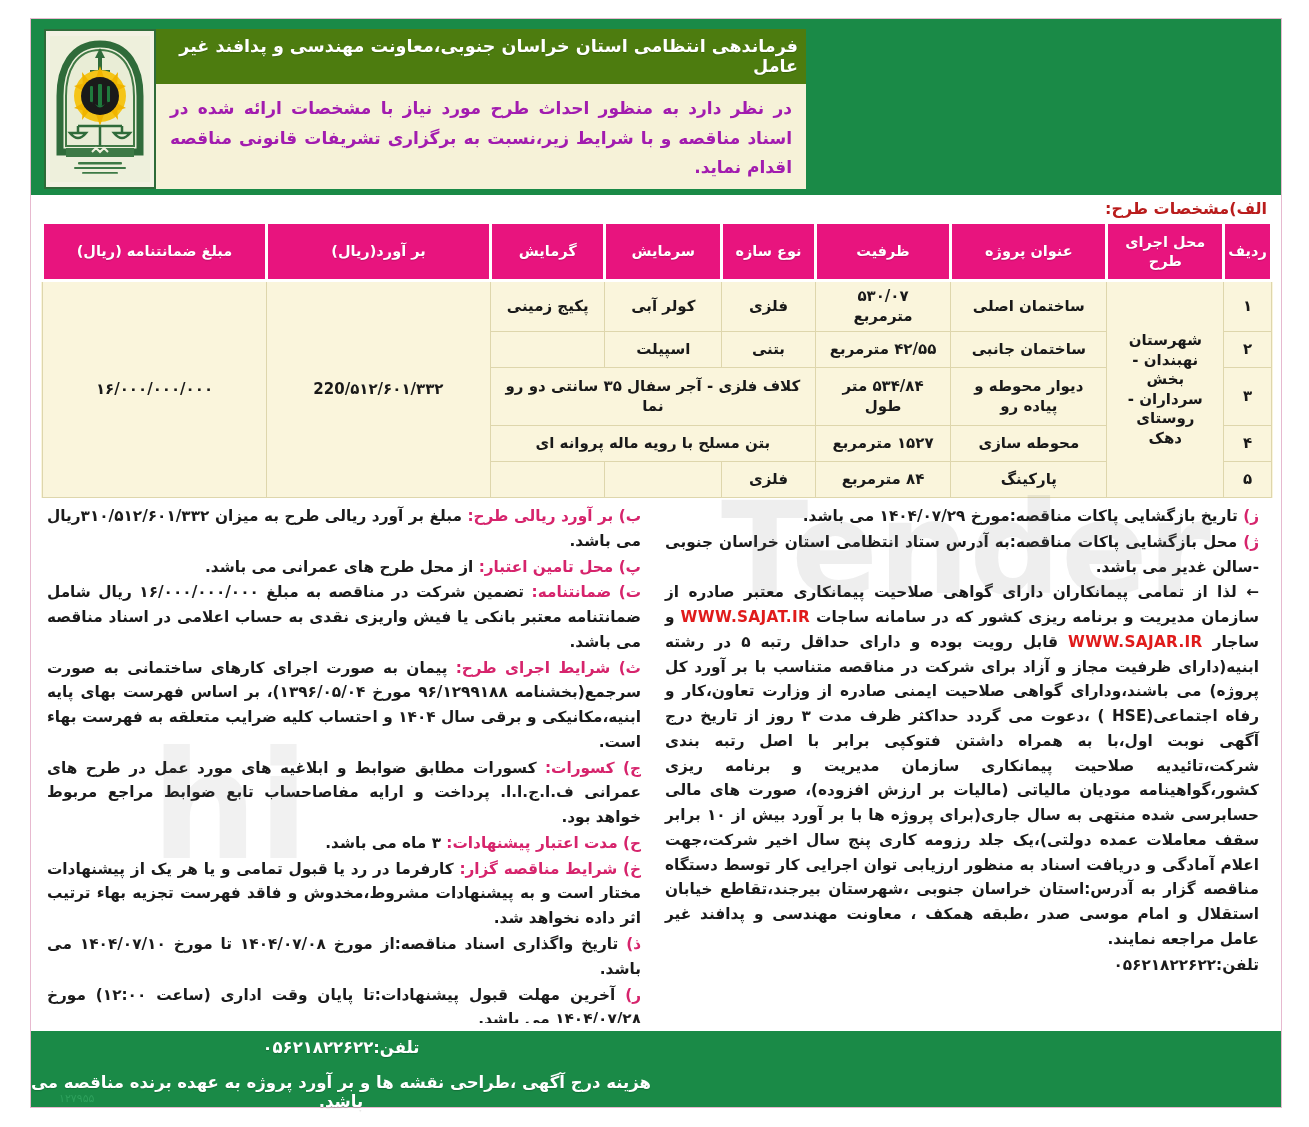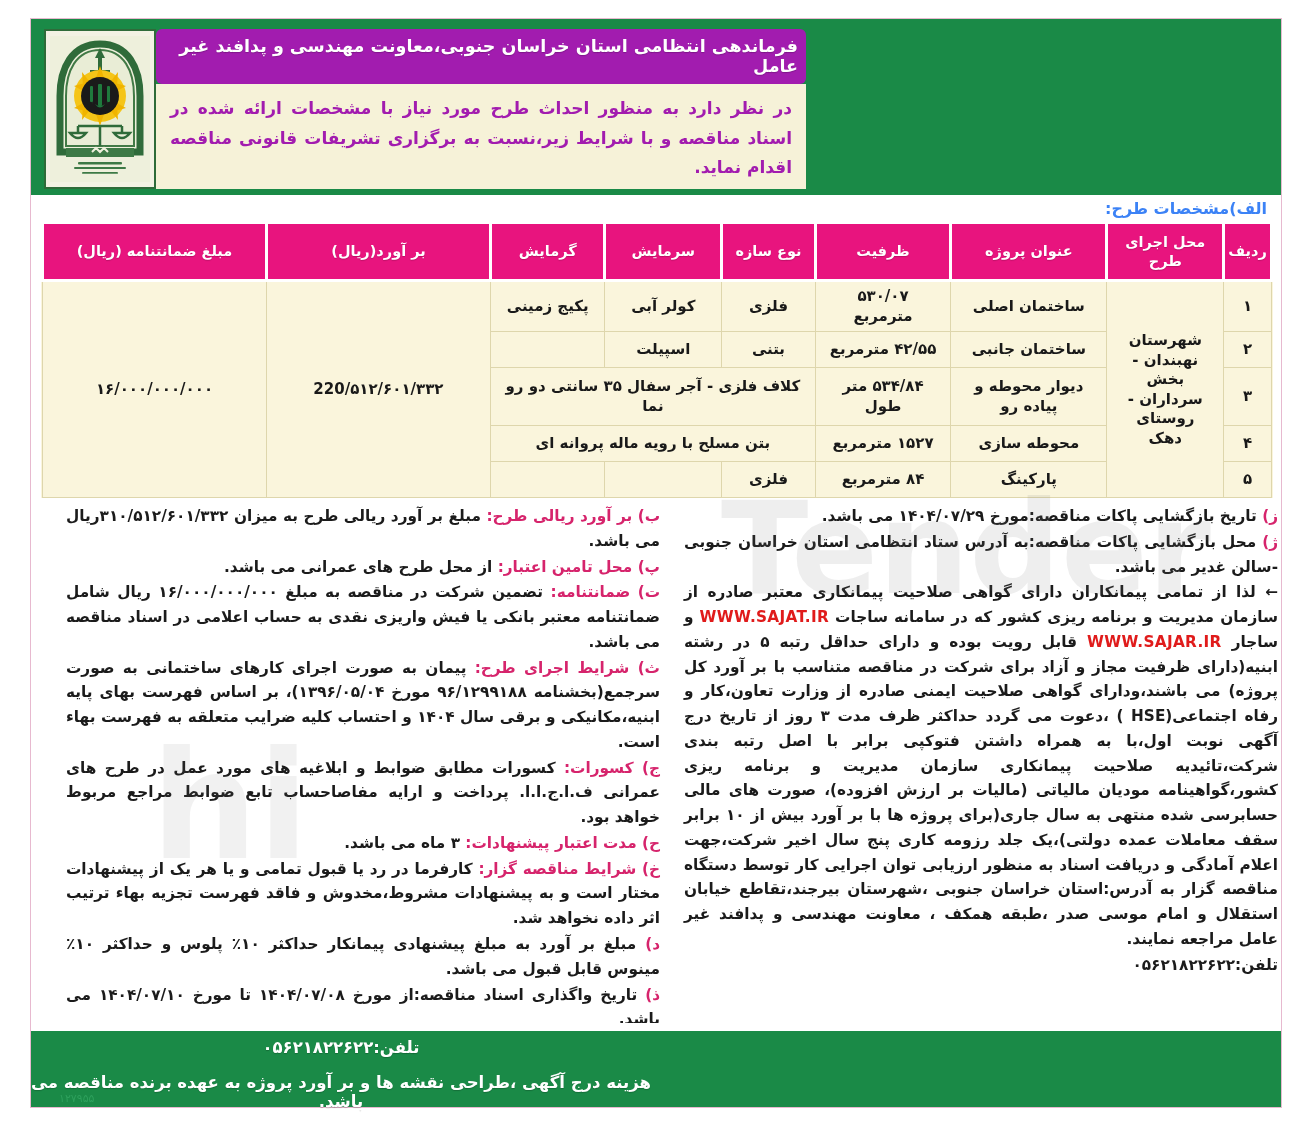--- a/index.html
+++ b/index.html
@@ -79,53 +79,52 @@
   }
   .logo-svg { width: 104px; height: 150px; display: block; }
 
   .header-right {
     flex: 1;
     display: flex;
     flex-direction: column;
   }
 
   .org-bar {
-    background: #a21caf;
+    background: #4d7c0f;
     color: #ffffff;
     height: 58px;
     display: flex;
     align-items: center;
     justify-content: center;
     font-size: 17.5px;
     font-weight: bold;
     letter-spacing: .2px;
     text-shadow: 0 1px 1px rgba(0,0,0,.2);
     padding: 0 8px;
-    border-radius: 6px;
   }
 
   .intro-box {
     flex: 1;
     background: #f6f2d8;
     color: #a21caf;
     font-size: 17px;
     line-height: 1.75;
     text-align: justify;
     padding: 10px 14px 6px 14px;
     font-weight: bold;
   }
 
   
   .section-a {
     position: absolute;
     right: 14px;
     top: 180px;
     font-size: 16px;
     font-weight: bold;
-    color: #3b82f6;
+    color: #b91c1c;
     direction: rtl;
   }
 
   
   .tbl-wrap {
     position: absolute;
     left: 10px;
     top: 202px;
     width: 1232px;
     direction: rtl;
@@ -166,21 +165,21 @@
   .c-sarma   { width: 112px; }
   .c-garma   { width: 110px; }
   .c-baravord{ width: 215px; }
   .c-zemanat { width: 215px; }
   .row-h1 { height: 36px; }
   .row-h2 { height: 58px; }
 
   
   .cols {
     position: absolute;
-    left: 23px;
+    left: 4px;
     top: 485px;
     width: 1236px;
     height: 545px;
     display: flex;
     flex-direction: row-reverse;
     direction: rtl;
     justify-content: flex-end;
   }
   .col {
     width: 50%;
@@ -466,24 +465,20 @@
         <span class="kw">مدت اعتبار پیشنهادات:</span>
         <span>۳ ماه می باشد.</span>
       </div>
 
       <div class="para">
         <span class="marker">خ)</span>
         <span class="kw">شرایط مناقصه گزار:</span>
         <span>کارفرما در رد یا قبول تمامی و یا هر یک از پیشنهادات مختار است و به پیشنهادات مشروط،مخدوش و فاقد فهرست تجزیه بهاء ترتیب اثر داده نخواهد شد.</span>
       </div>
 
-      <div class="para">
-        <span class="marker">د)</span>
-        <span>مبلغ بر آورد به مبلغ پیشنهادی پیمانکار حداکثر ۱۰٪ پلوس و حداکثر ۱۰٪ مینوس قابل قبول می باشد.</span>
-      </div>
 
       <div class="para">
         <span class="marker">ذ)</span>
         <span>تاریخ واگذاری اسناد مناقصه:از مورخ ۱۴۰۴/۰۷/۰۸ تا مورخ ۱۴۰۴/۰۷/۱۰ می باشد.</span>
       </div>
 
       <div class="para">
         <span class="marker">ر)</span>
         <span>آخرین مهلت قبول پیشنهادات:تا پایان وقت اداری (ساعت ۱۲:۰۰) مورخ ۱۴۰۴/۰۷/۲۸ می باشد.</span>
       </div>

